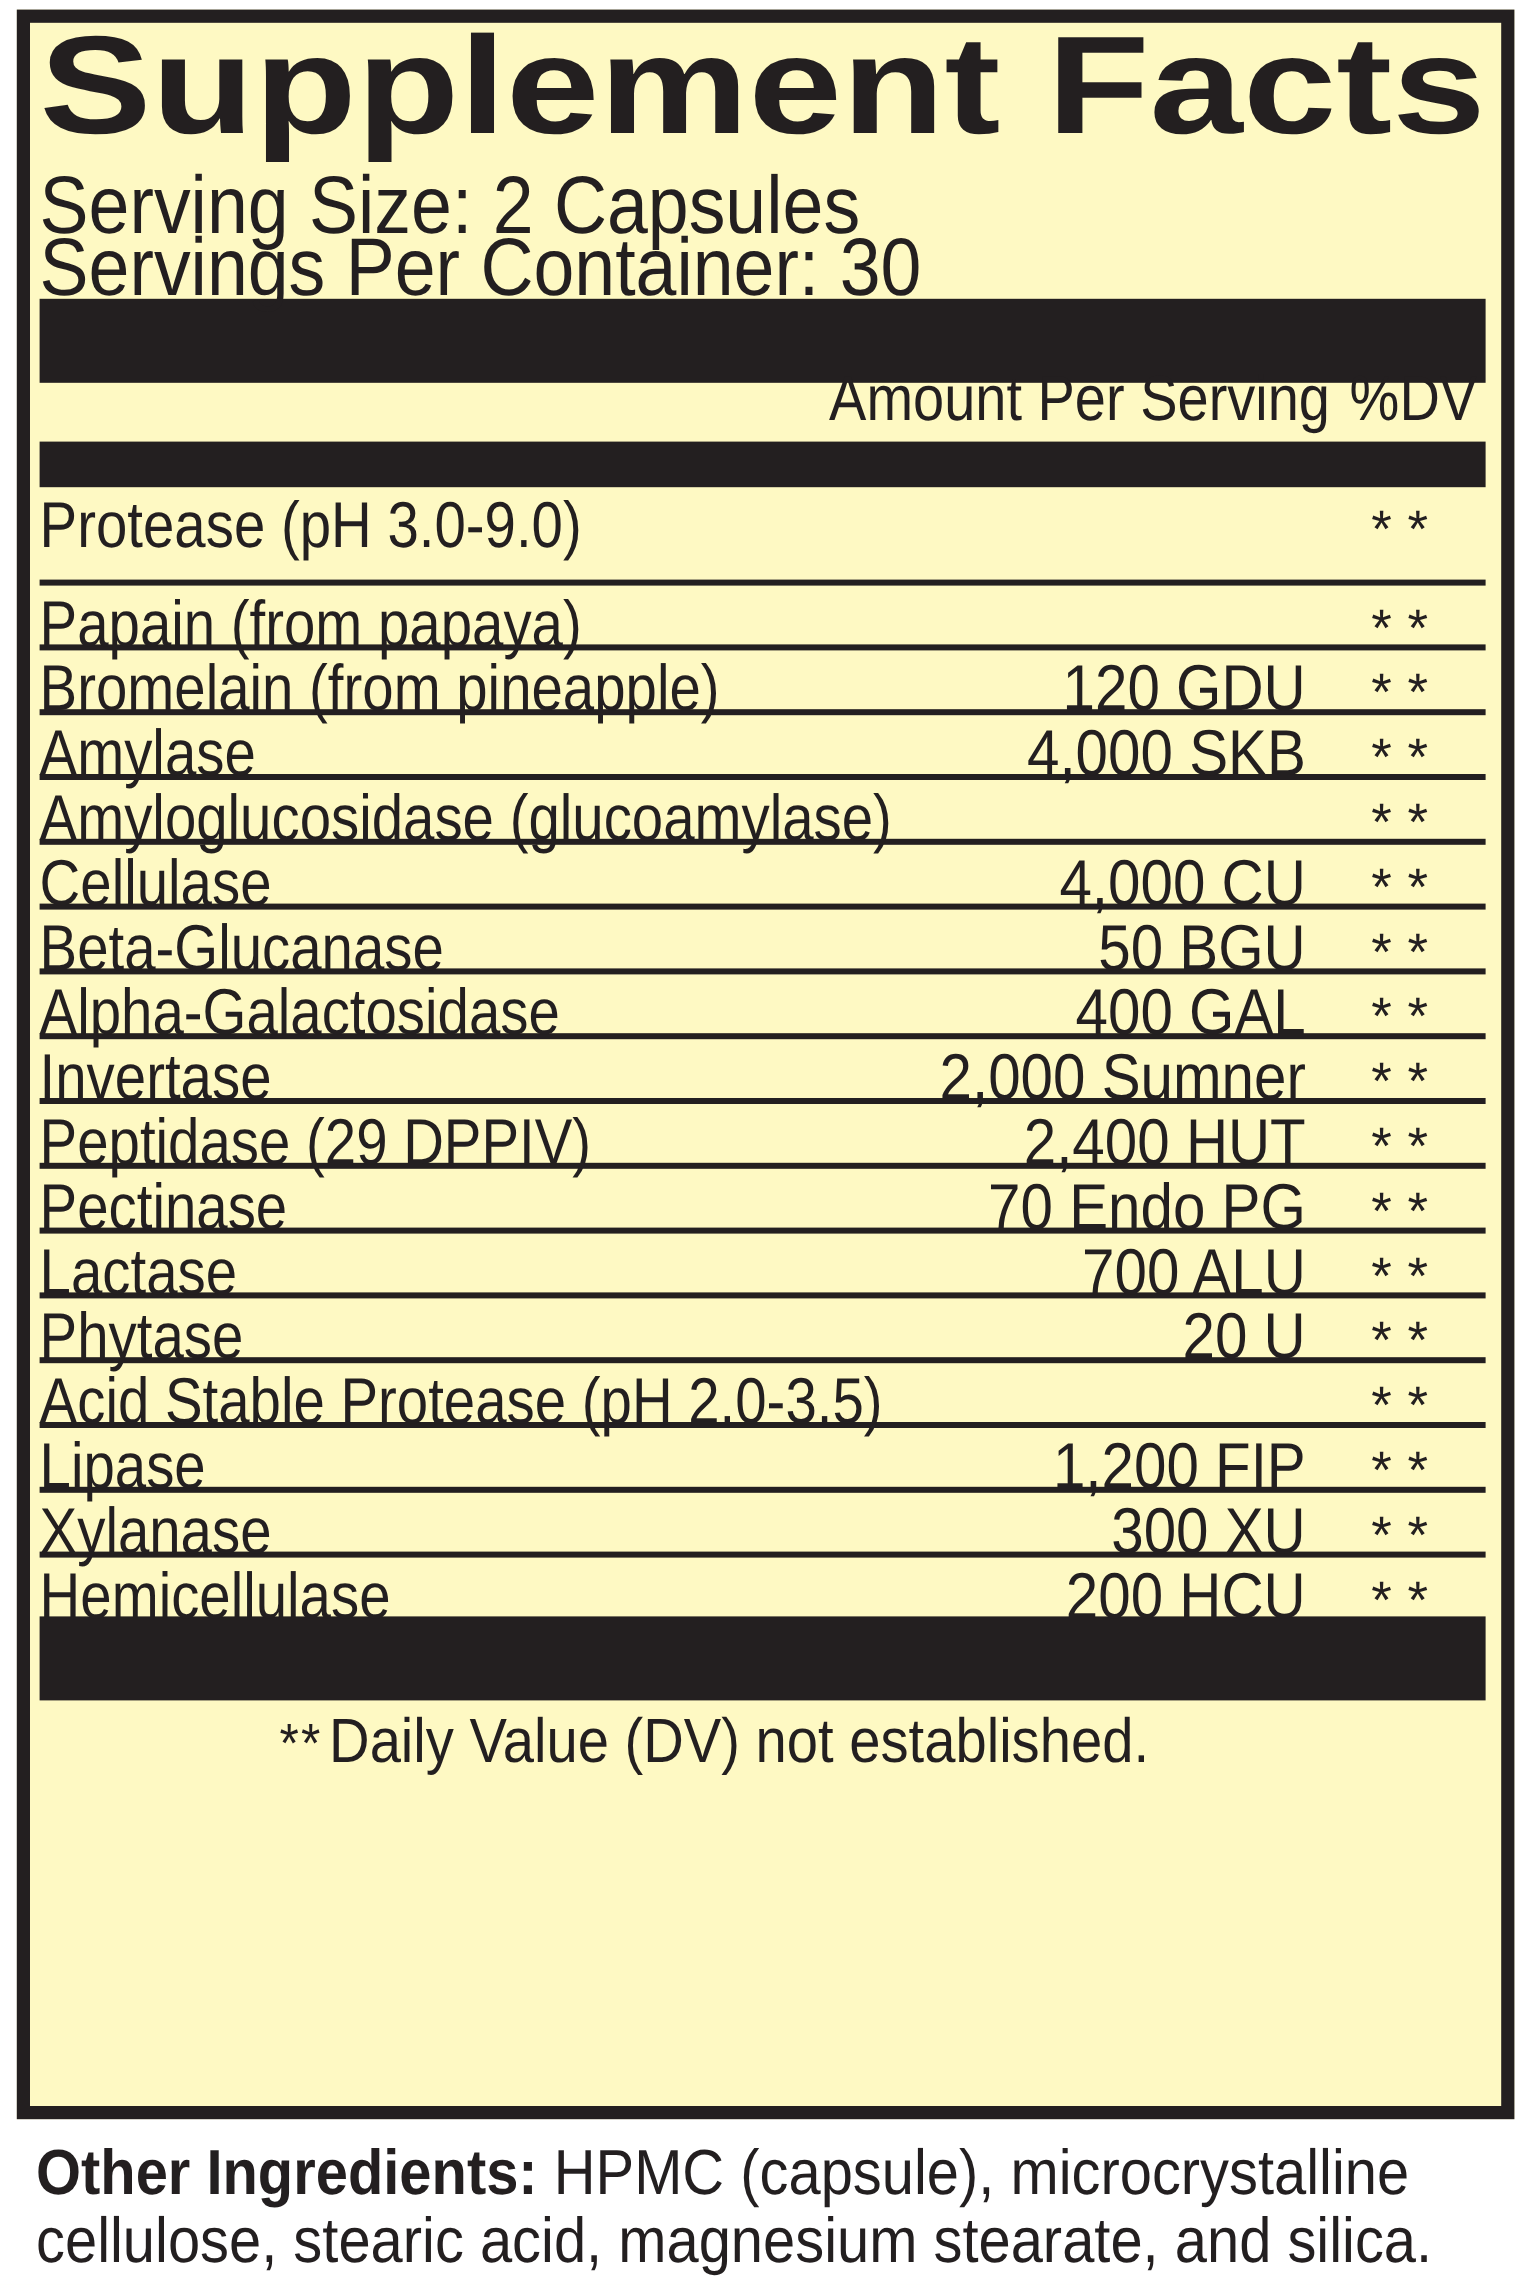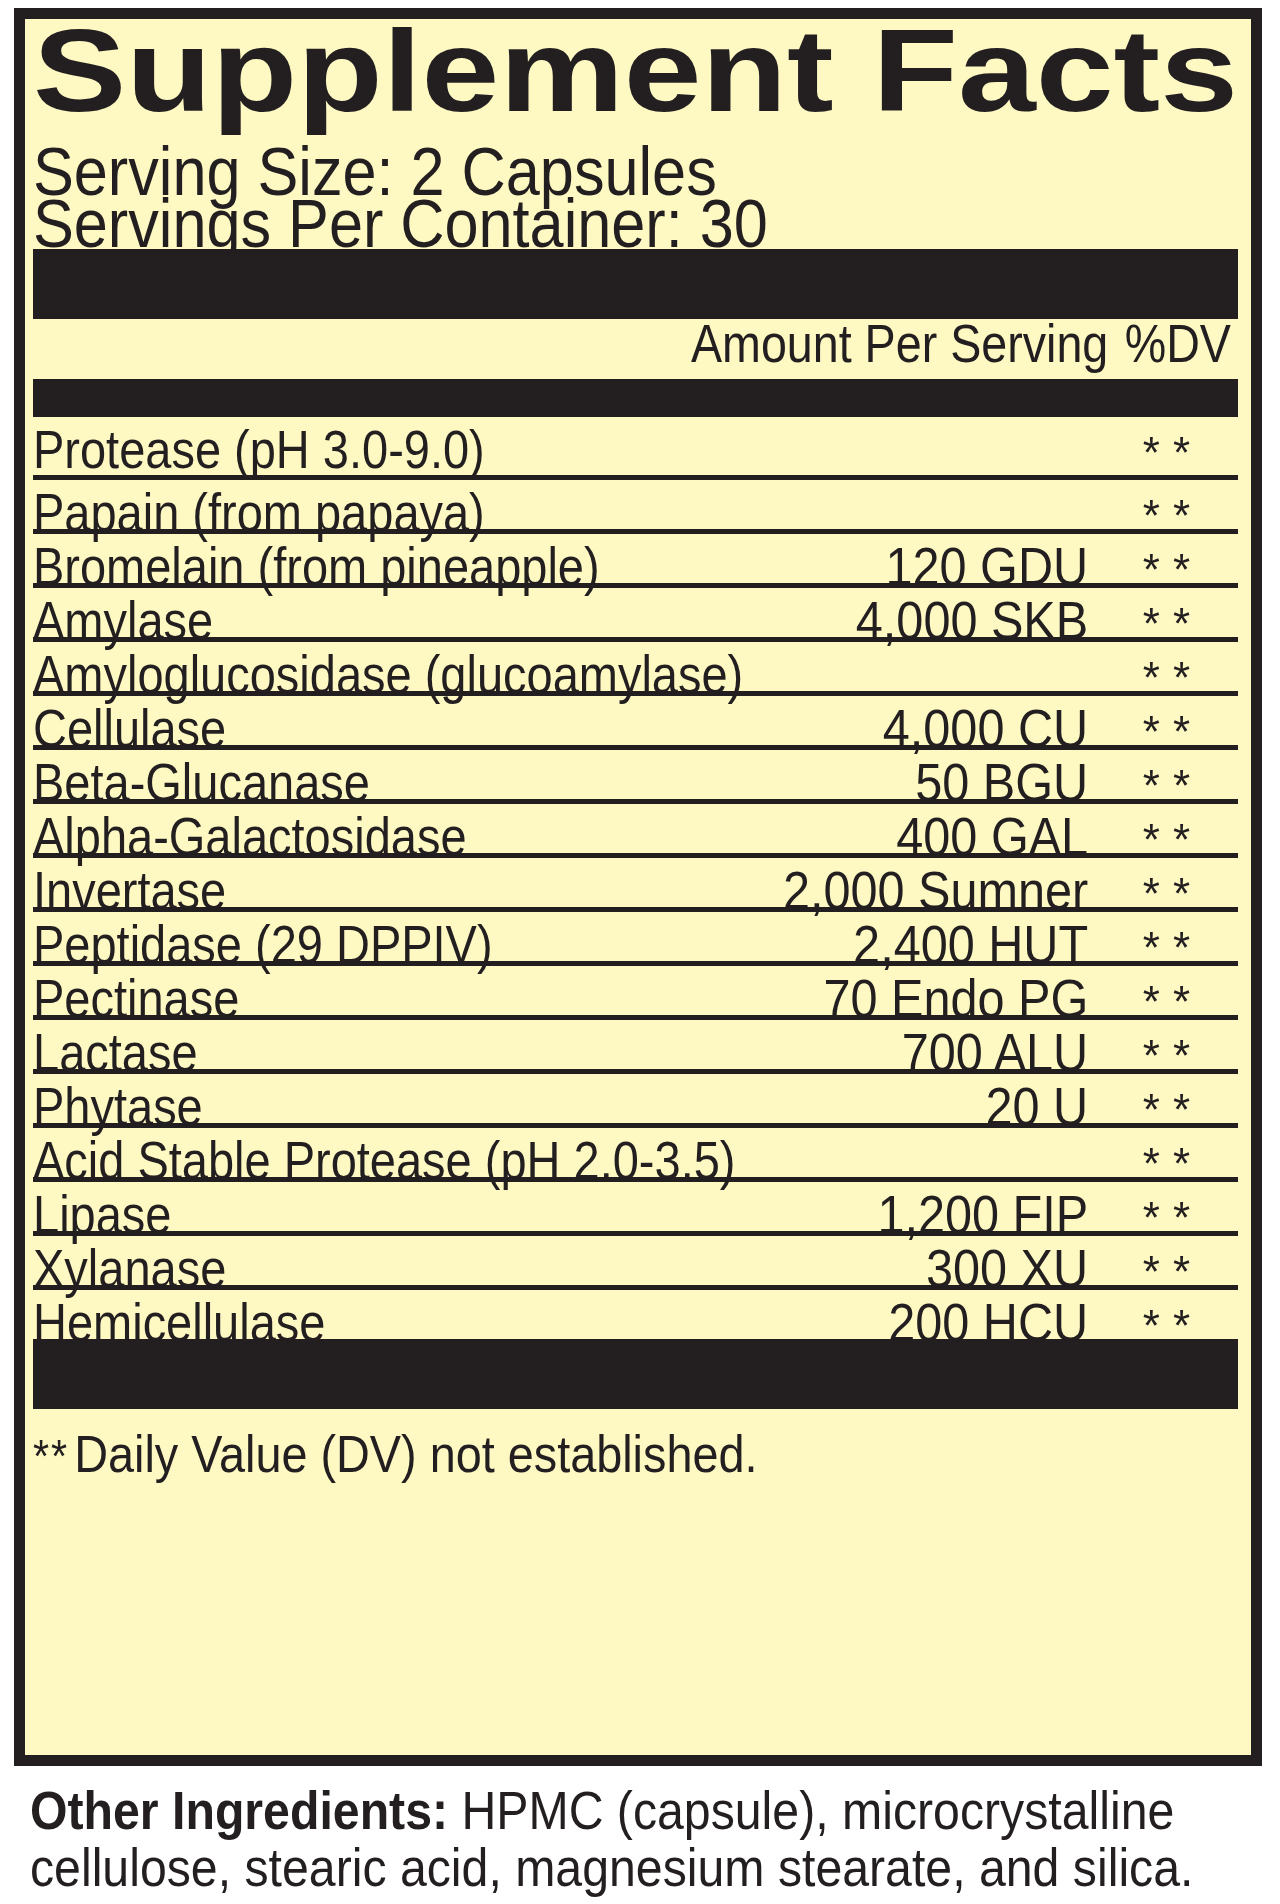--- a/index.html
+++ b/index.html
@@ -43,21 +43,21 @@
     transform-origin: left center;
     white-space: nowrap;
   }
   .bar {
     background: #231f20;
     width: 100%;
   }
   .bar-thick { height: 70px; }
   .bar-mid { height: 38px; }
   .col-header {
-    height: 60px;
+    height: 49px;
     display: flex;
     align-items: flex-end;
     padding-bottom: 9px;
     font-size: 53px;
     line-height: 1;
   }
   .col-header .spacer { flex: 1; }
   .col-header .amount-head {
     transform: scaleX(0.88);
     transform-origin: right center;
@@ -68,21 +68,21 @@
     text-align: right;
     padding-right: 8px;
     transform: scaleX(0.88);
     transform-origin: right center;
     white-space: nowrap;
   }
   .rows { width: 100%; }
   .row {
     display: flex;
     align-items: flex-start;
-    height: 58px;
+    height: 77px;
     padding-top: 3px;
     font-size: 54px;
     line-height: 58px;
   }
   .row + .row { border-top: 5px solid #231f20; height: 54px; }
   .row .name {
     flex: 1;
     white-space: nowrap;
   }
   .row .name .squeeze { transform: scaleX(0.87); }
@@ -95,24 +95,25 @@
   .row .dv {
     width: 130px;
     text-align: center;
     font-size: 44px;
     line-height: 58px;
     letter-spacing: 0.3em;
     white-space: nowrap;
     padding-top: 4px;
   }
   .footnote {
-    margin-top: 19px;
+    margin-top: 8px;
     font-size: 52px;
     line-height: 52px;
     white-space: nowrap;
+    text-align: center;
   }
   .footnote .marker {
     font-size: 46px;
     letter-spacing: 2px;
     margin-right: 6px;
   }
   .other-ingredients {
     position: absolute;
     left: 30px;
     top: 1782px;

